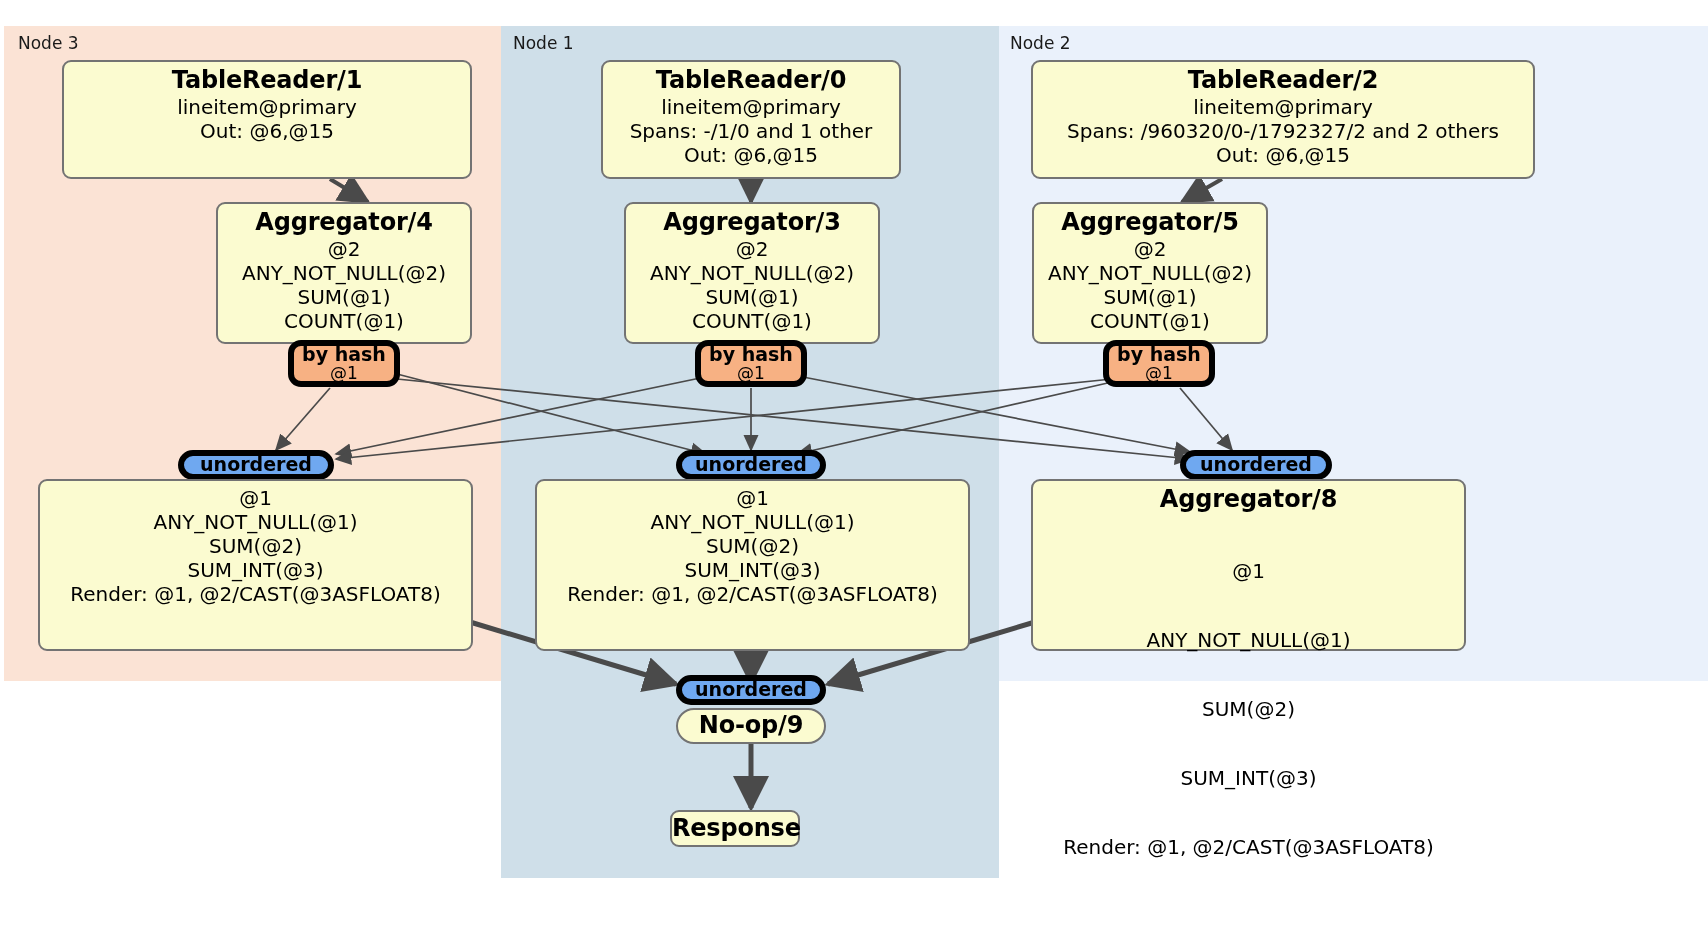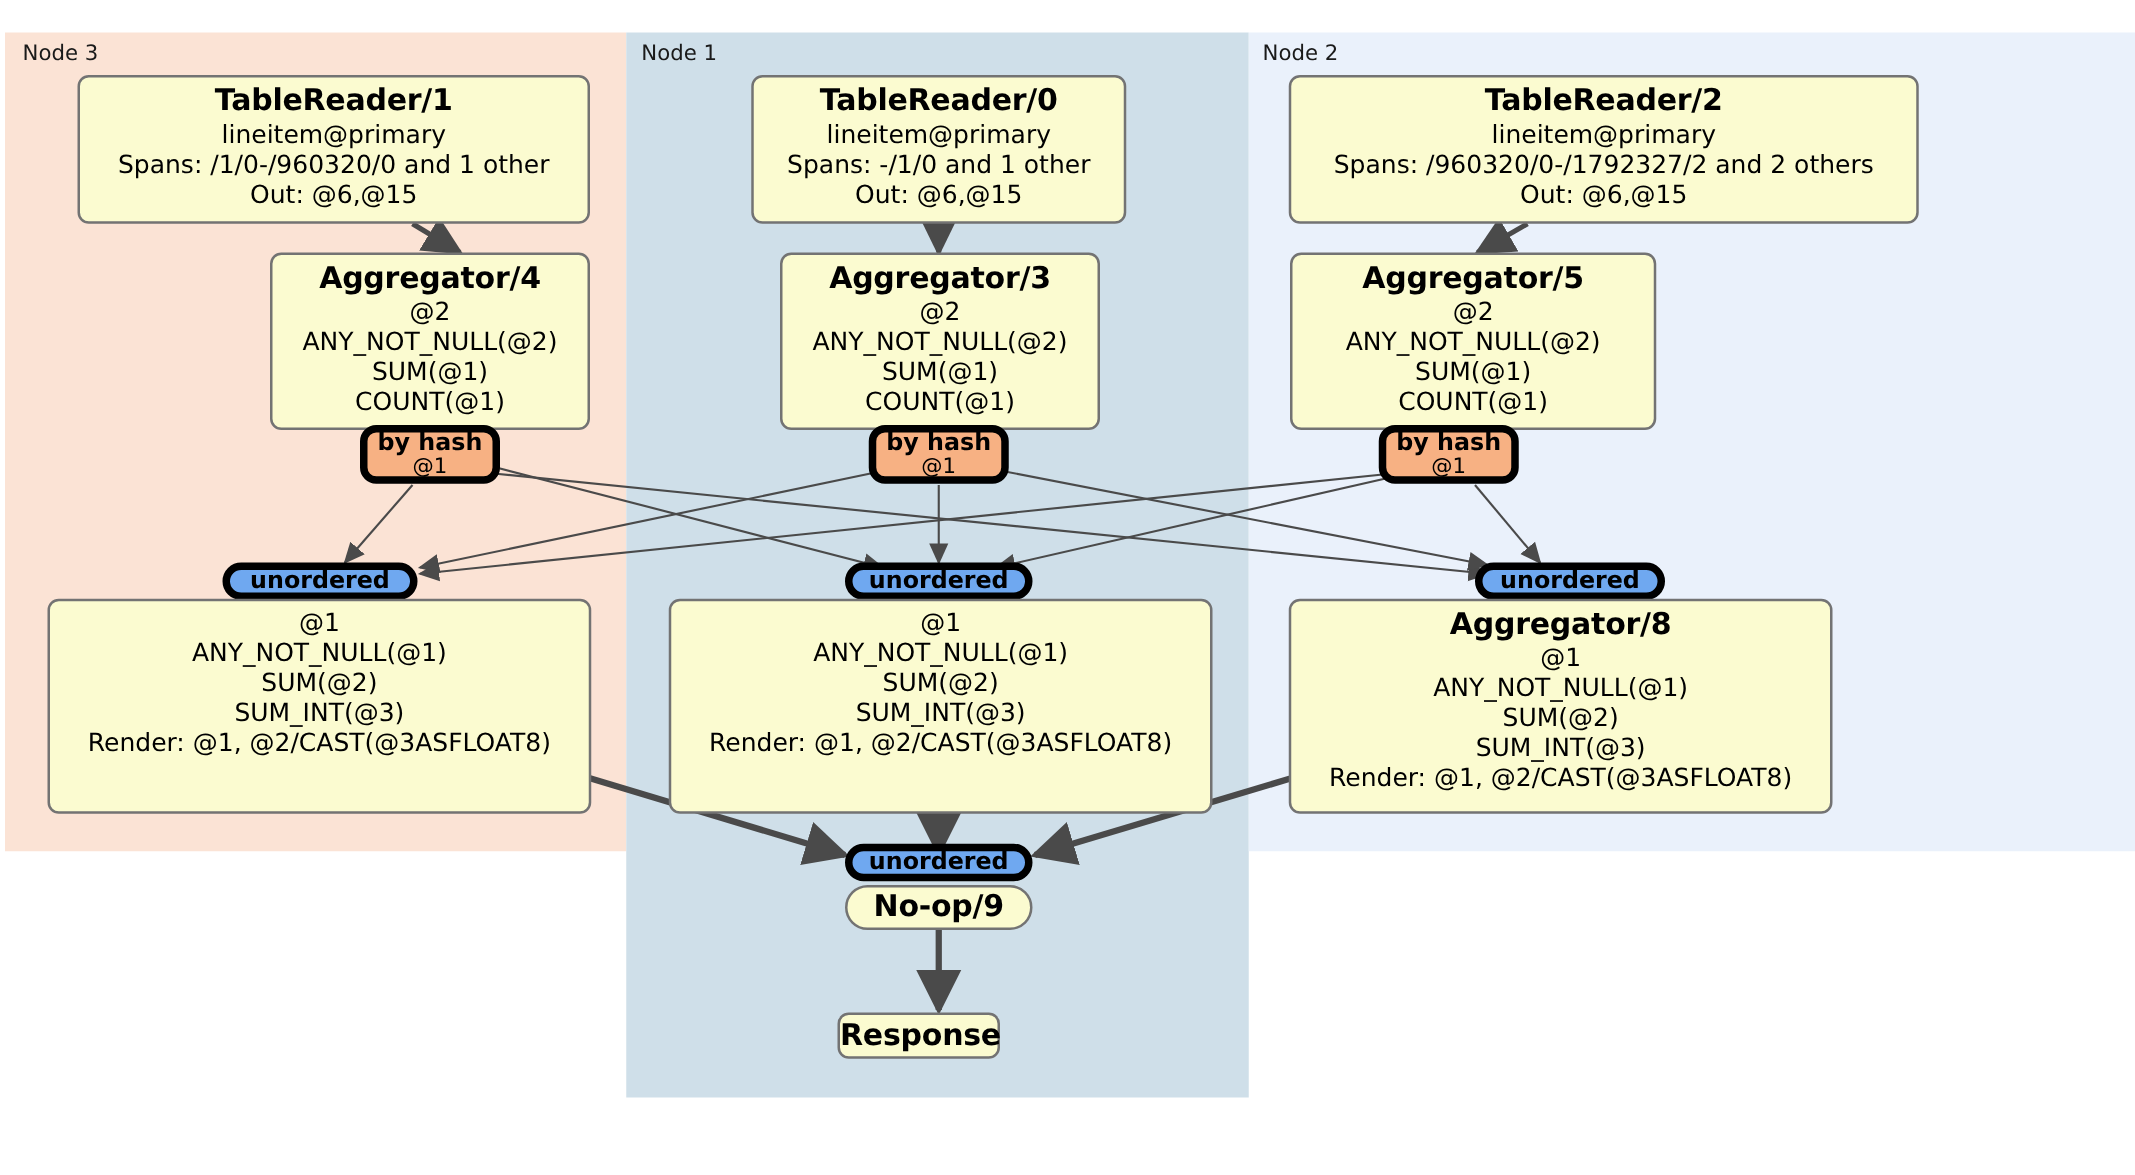--- a/index.html
+++ b/index.html
@@ -83,21 +83,20 @@
     <path class="thick" d="M470,600 L676,662" marker-end="url(#ah-thick)"></path>
     <path class="thick" d="M751,628 L751,660" marker-end="url(#ah-thick)"></path>
     <path class="thick" d="M1035,600 L828,662" marker-end="url(#ah-thick)"></path>
 
     <path class="thick" d="M751,722 L751,786" marker-end="url(#ah-thick)"></path>
   </svg>
 
   <div class="proc" style="left:62px;top:38px;width:410px;height:119px;">
     <div class="ttl">TableReader/1</div>
     <div class="ln">lineitem@primary</div>
-    <div class="ln">Spans: /1/0-/960320/0 and 1 other</div>
     <div class="ln">Out: @6,@15</div>
   </div>
 
   <div class="proc" style="left:601px;top:38px;width:300px;height:119px;">
     <div class="ttl">TableReader/0</div>
     <div class="ln">lineitem@primary</div>
     <div class="ln">Spans: -/1/0 and 1 other</div>
     <div class="ln">Out: @6,@15</div>
   </div>
 
@@ -117,21 +116,21 @@
   </div>
 
   <div class="proc" style="left:624px;top:180px;width:256px;height:142px;">
     <div class="ttl">Aggregator/3</div>
     <div class="ln">@2</div>
     <div class="ln">ANY_NOT_NULL(@2)</div>
     <div class="ln">SUM(@1)</div>
     <div class="ln">COUNT(@1)</div>
   </div>
 
-  <div class="proc" style="left:1032px;top:180px;width:293px;height:142px;">
+  <div class="proc" style="left:1032px;top:180px;width:236px;height:142px;">
     <div class="ttl">Aggregator/5</div>
     <div class="ln">@2</div>
     <div class="ln">ANY_NOT_NULL(@2)</div>
     <div class="ln">SUM(@1)</div>
     <div class="ln">COUNT(@1)</div>
   </div>
 
   <div class="badge hash" style="left:288px;top:318px;width:112px;height:47px;">
     <div class="b1">by hash</div>
     <div class="b2">@1</div>
@@ -164,21 +163,21 @@
   </div>
 
   <div class="proc" style="left:535px;top:457px;width:435px;height:172px;">
     <div class="ln">@1</div>
     <div class="ln">ANY_NOT_NULL(@1)</div>
     <div class="ln">SUM(@2)</div>
     <div class="ln">SUM_INT(@3)</div>
     <div class="ln">Render: @1, @2/CAST(@3ASFLOAT8)</div>
   </div>
 
-  <div class="proc" style="left:1031px;top:457px;width:435px;height:172px;">
+  <div class="proc" style="left:1031px;top:457px;width:435px;height:172px;gap:45px;">
     <div class="ttl">Aggregator/8</div>
     <div class="ln">@1</div>
     <div class="ln">ANY_NOT_NULL(@1)</div>
     <div class="ln">SUM(@2)</div>
     <div class="ln">SUM_INT(@3)</div>
     <div class="ln">Render: @1, @2/CAST(@3ASFLOAT8)</div>
   </div>
 
   <div class="badge unord" style="left:676px;top:653px;width:150px;height:30px;">
     <div class="b1">unordered</div>

